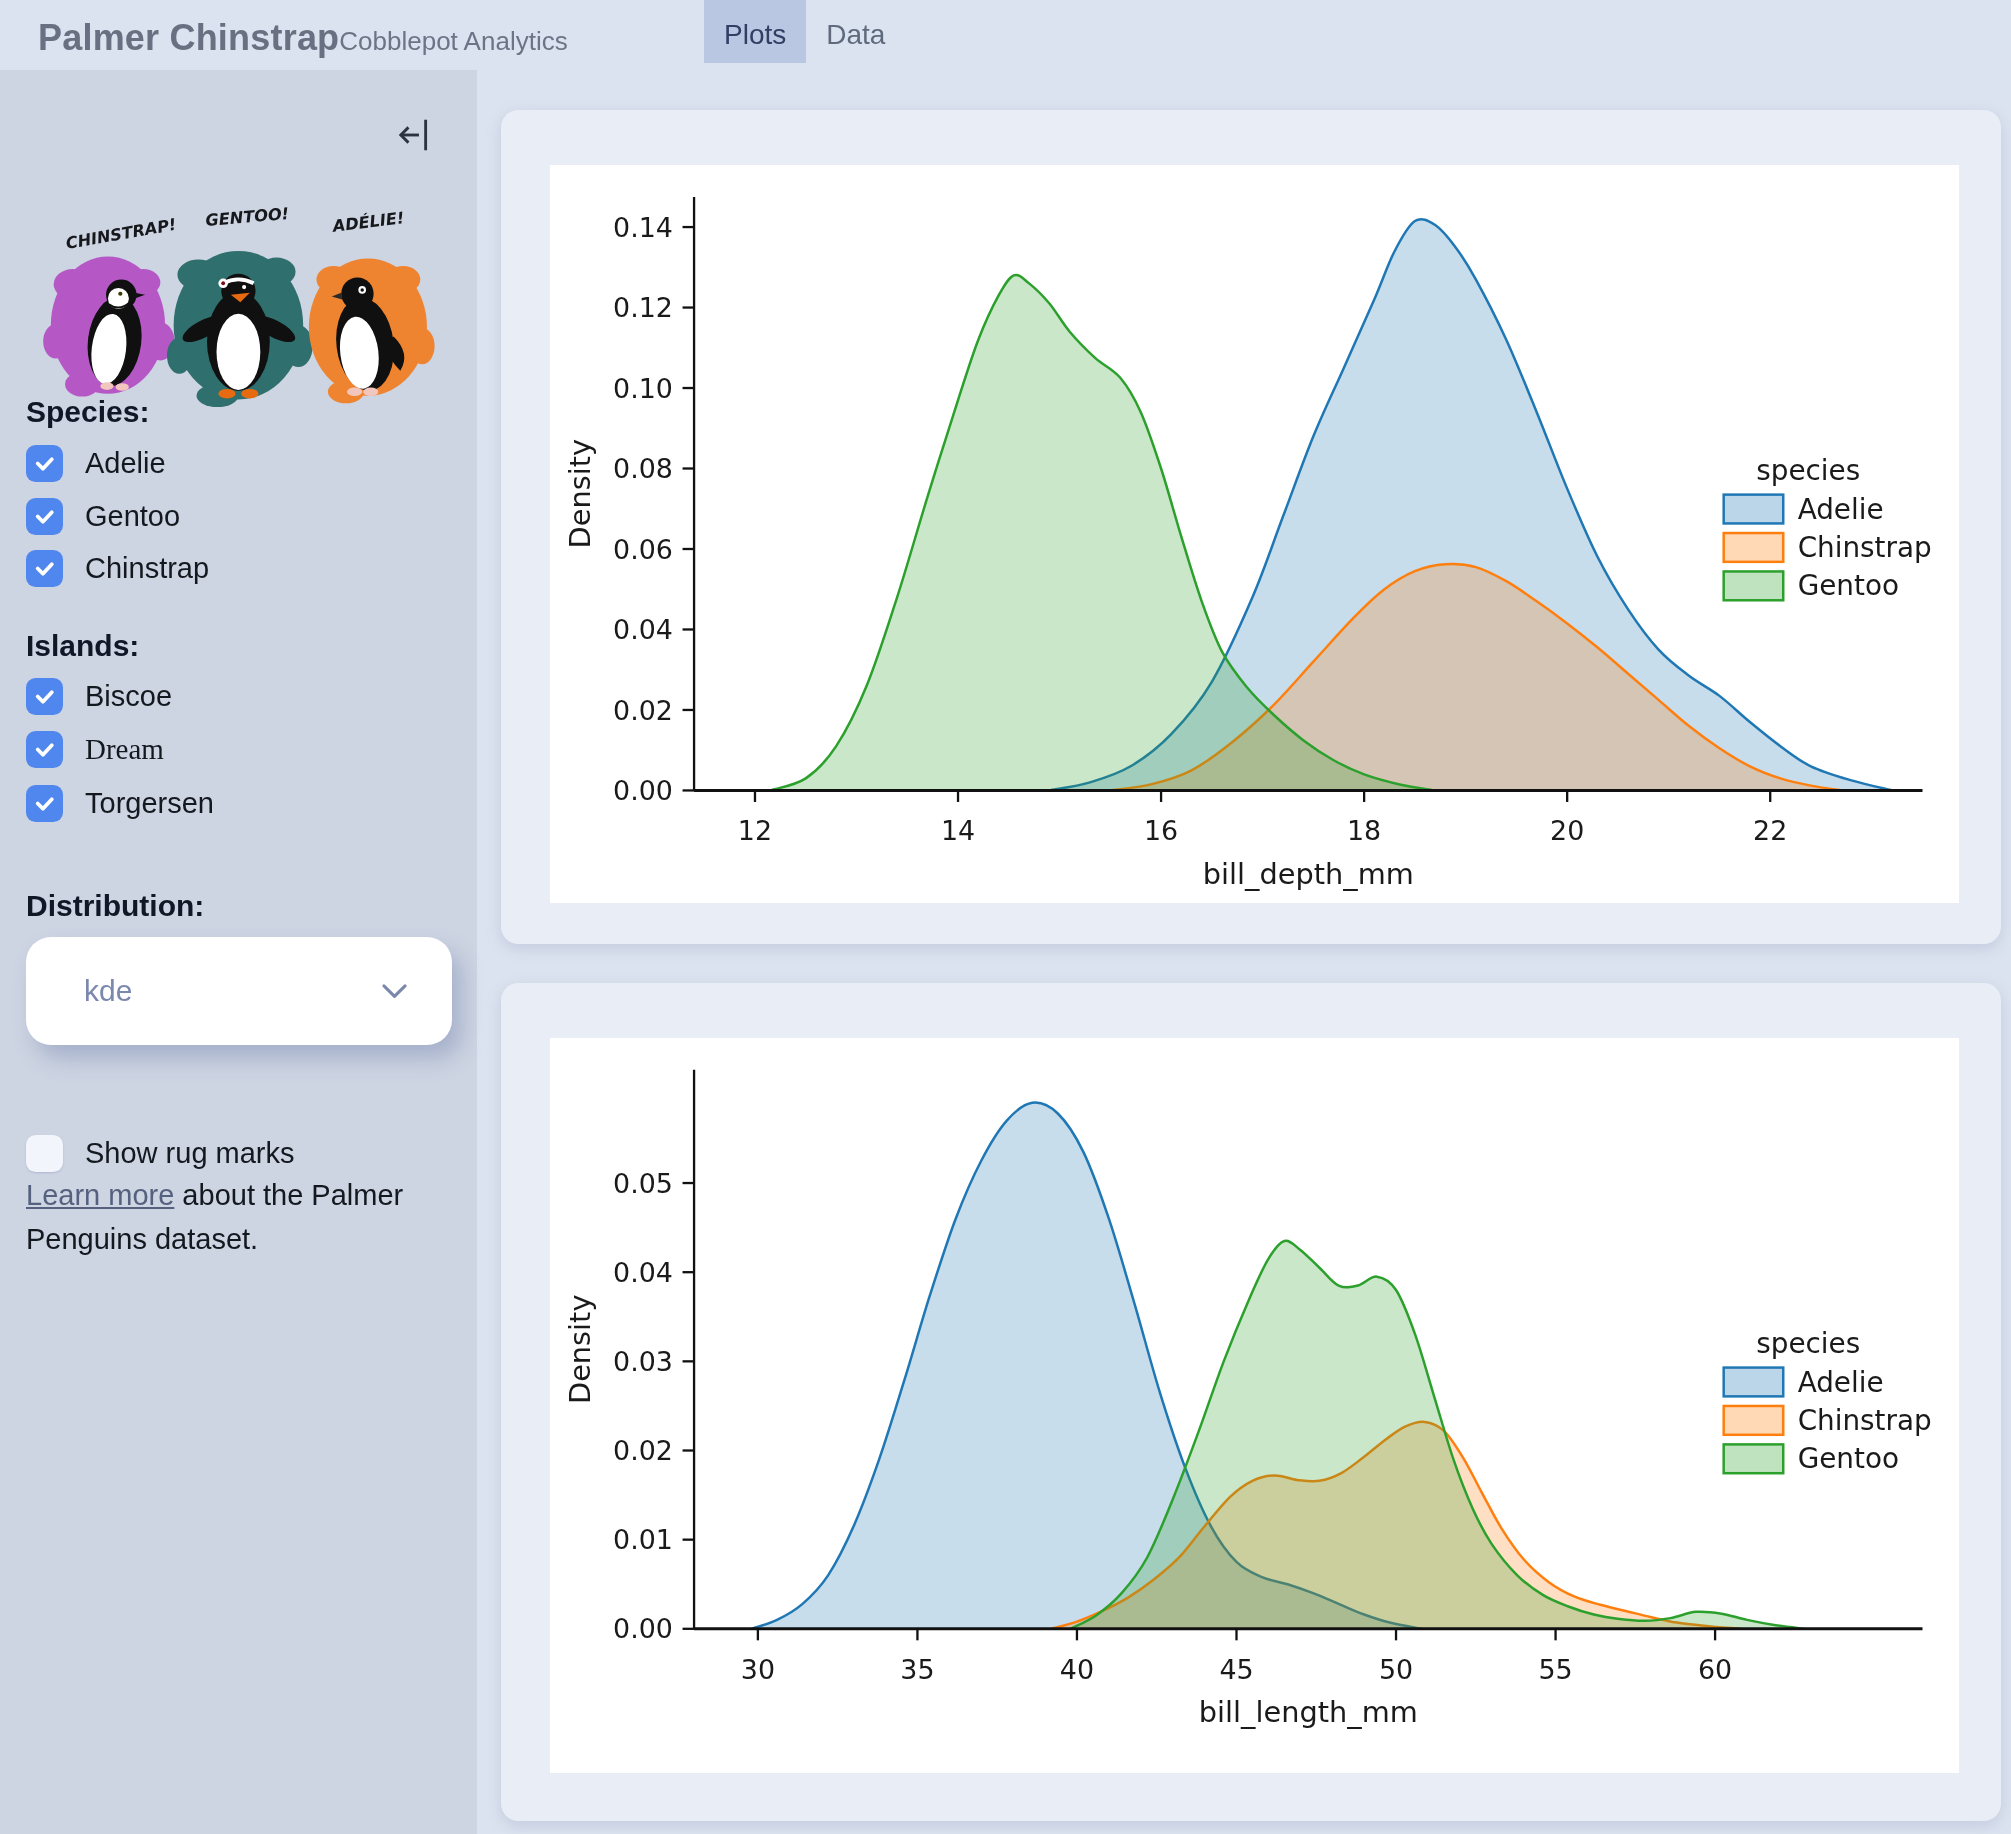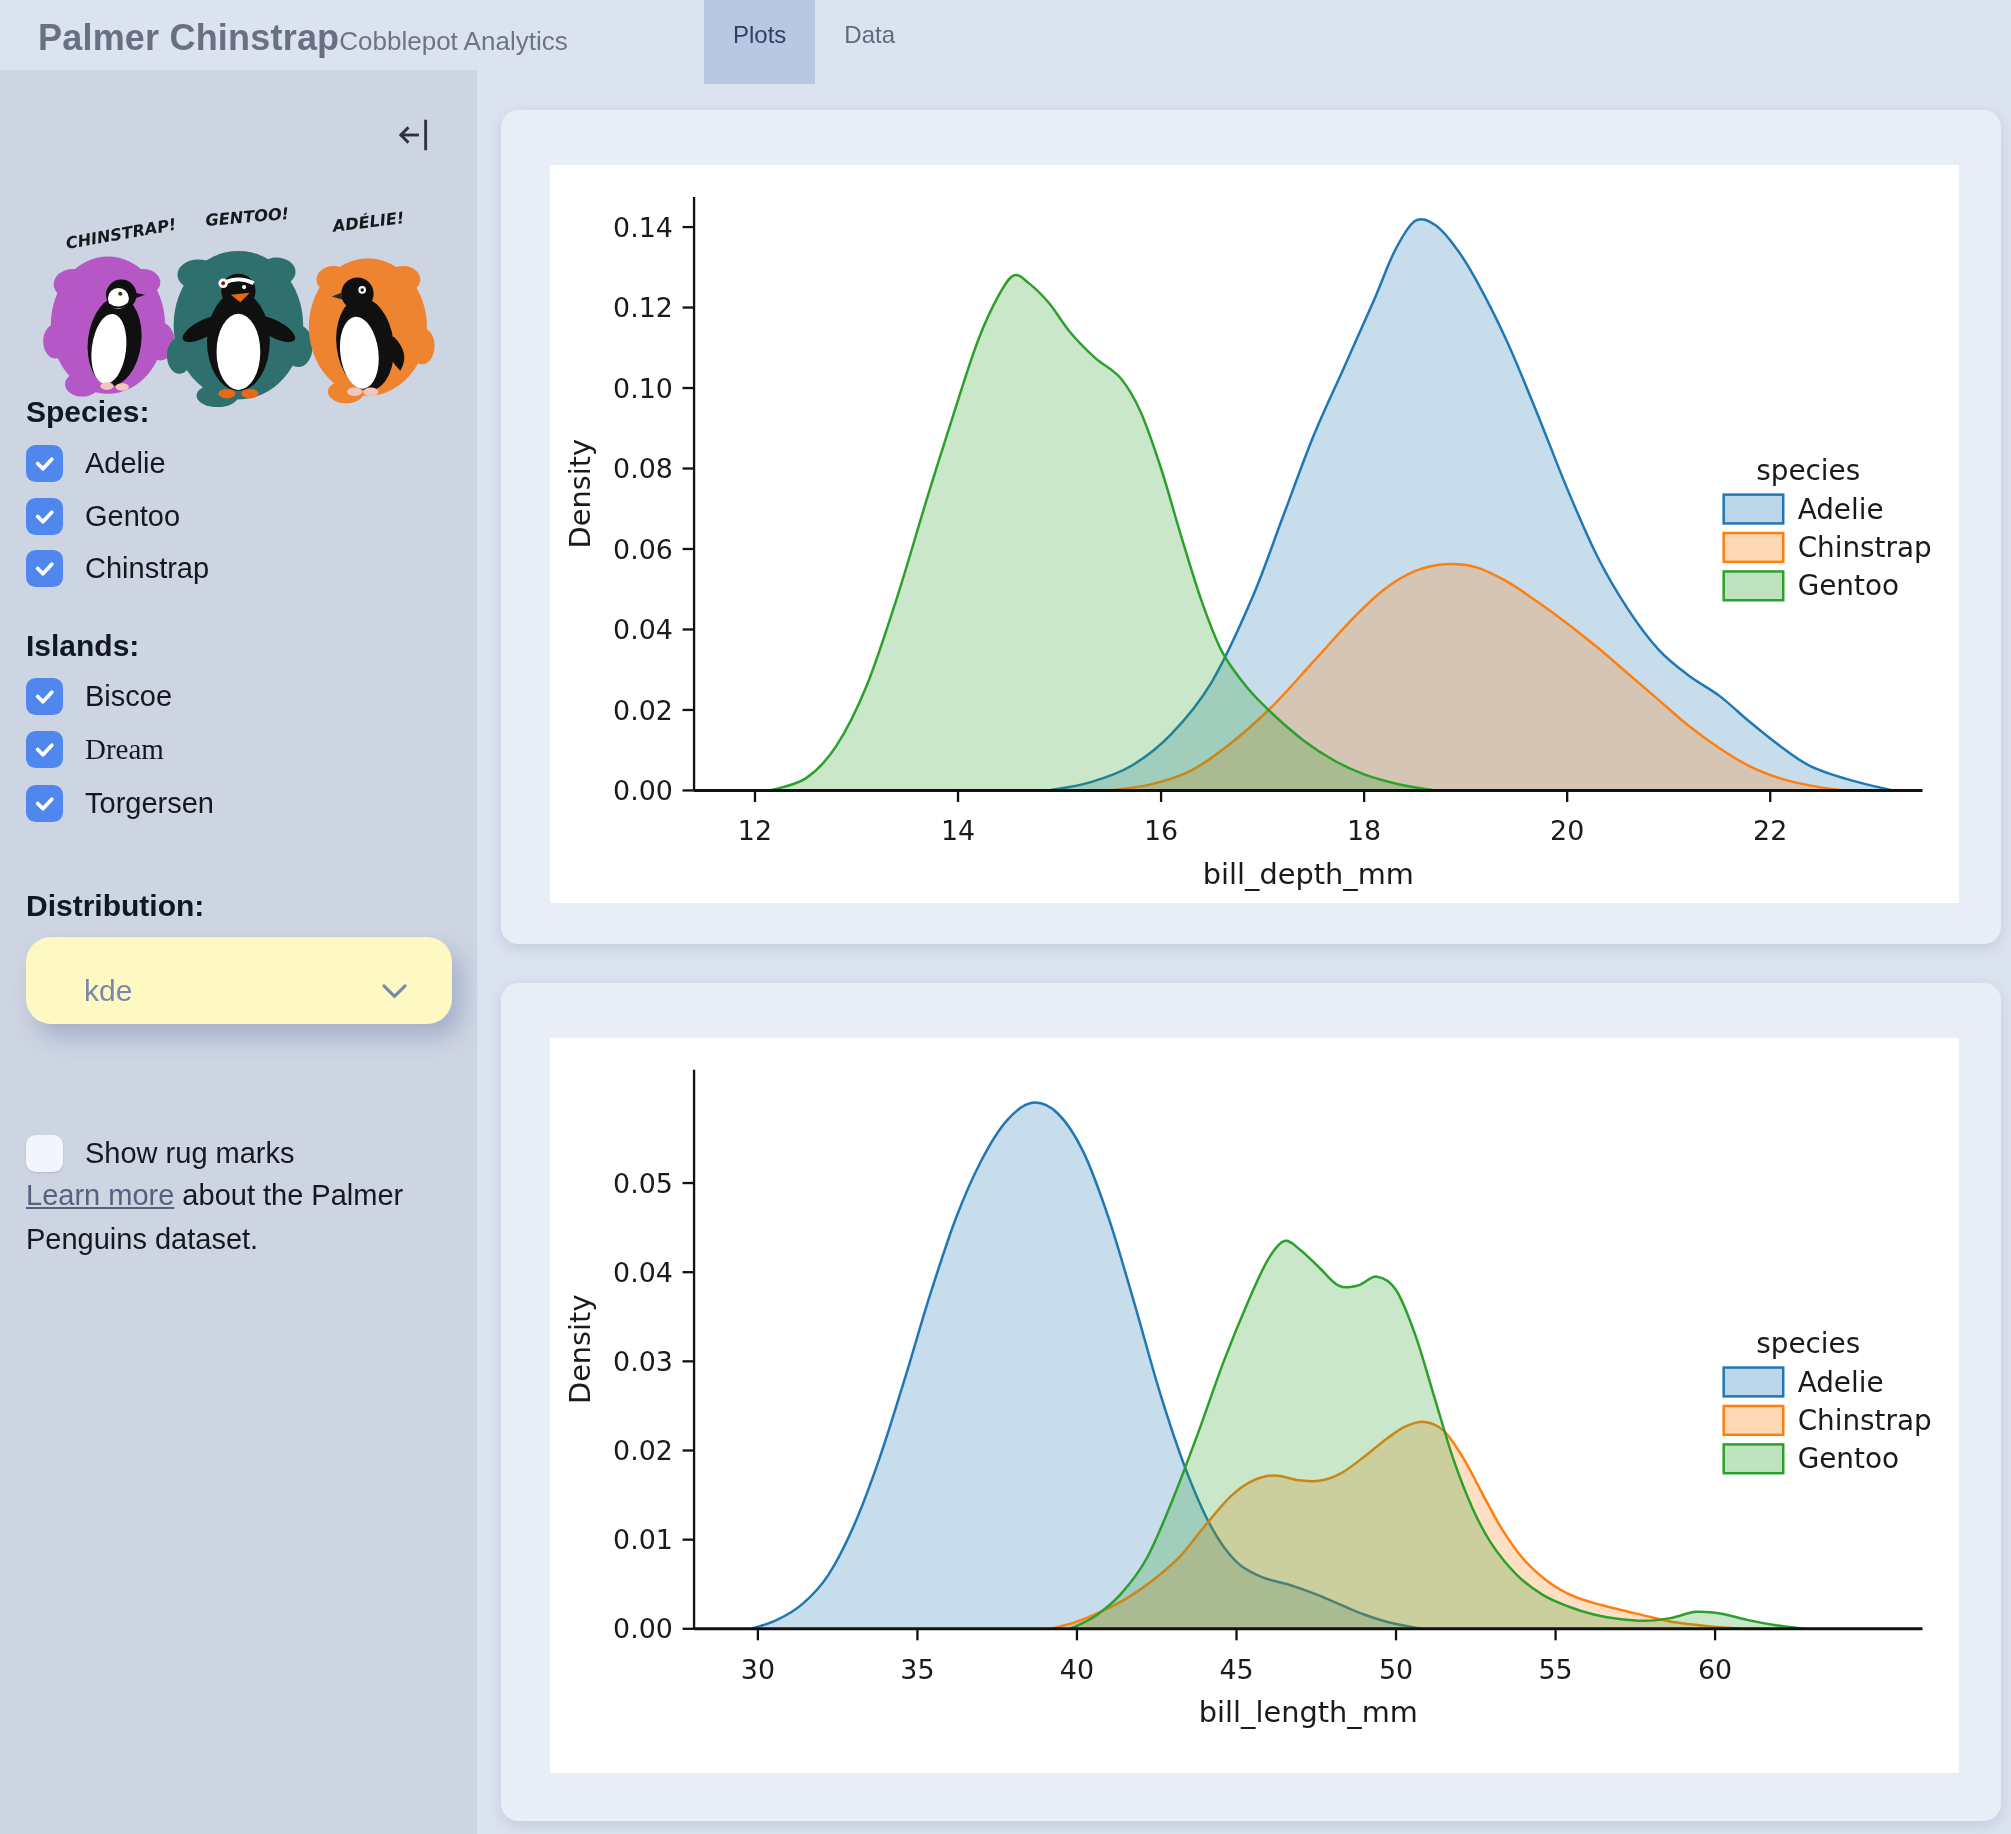--- a/index.html
+++ b/index.html
@@ -5,36 +5,36 @@
   * { margin:0; padding:0; box-sizing:border-box; }
   html,body { width:2012px; height:1835px; }
   body { font-family:"Liberation Sans", sans-serif; background:#dce3f0; position:relative; overflow:hidden; }
 
   
   .header { position:absolute; left:0; top:0; width:2012px; height:70px; background:#dce3f0; z-index:5; }
   .brand { position:absolute; left:38px; top:0; height:70px; display:flex; align-items:baseline; padding-top:17.3px; }
   .brand-title { font-size:36px; font-weight:600; color:#697082; letter-spacing:0.2px; }
   .brand-sub { font-size:26px; color:#6d7486; }
   .tabs { position:absolute; left:704px; top:0; height:70px; display:flex; }
-  .tab { height:84px; line-height:70px; padding:0 29px; font-size:24px; color:#5f6a7d; cursor:pointer; }
+  .tab { height:63px; line-height:70px; padding:0 20px; font-size:28px; color:#5f6a7d; cursor:pointer; }
   .tab.active { background:#b9c7e3; color:#323e63; }
 
   
   .sidebar { position:absolute; left:0; top:70px; width:477px; height:1765px; background:#cdd4e2; z-index:4; }
   .collapse-btn { position:absolute; top:44px; right:38px; width:42px; height:42px; cursor:pointer; }
   .artwork { position:absolute; top:113px; left:27px; width:419px; height:231px; }
   .side-h { position:absolute; left:26px; font-size:30px; font-weight:700; color:#101828; }
   .cb-row { position:absolute; left:26px; height:42px; display:flex; align-items:center; cursor:pointer; }
   .cb { width:37px; height:37px; border-radius:9.6px; background:#f2f5fb; flex:0 0 auto;
         display:flex; align-items:center; justify-content:center; box-shadow:0 1px 1.9px rgba(90,105,150,.25);}
   .cb.checked { background:#4f87ef; box-shadow:none; }
   .cb svg { display:none; }
   .cb.checked svg { display:block; }
   .cb-label { font-size:29px; color:#14181f; margin-left:22px; }
-  .select-box { position:absolute; left:26px; top:867px; width:426px; height:87px; background:#fef9c3;
+  .select-box { position:absolute; left:26px; top:867px; width:426px; height:108px; background:#ffffff;
         border-radius:25px; box-shadow:9.6px 13.4px 21px rgba(120,135,175,.45); cursor:pointer; }
   .select-value { position:absolute; left:58px; top:0; height:108px; line-height:108px; font-size:30px; color:#7b88ad; }
   .select-chevron { position:absolute; right:44px; top:46px; }
   .rug-row { top:1062px;align-items:center; }
   .side-footer { position:absolute; left:26px; top:1103px; width:413px; font-size:29px; color:#14181f; line-height:44px; }
   .side-footer a { color:#55617f; text-decoration:underline; cursor:pointer; }
 
   
   .card { position:absolute; left:501px; width:1500px; background:#e9edf6; border-radius:17.3px;
           box-shadow:0 4.8px 15.4px rgba(108,124,166,.22); }

